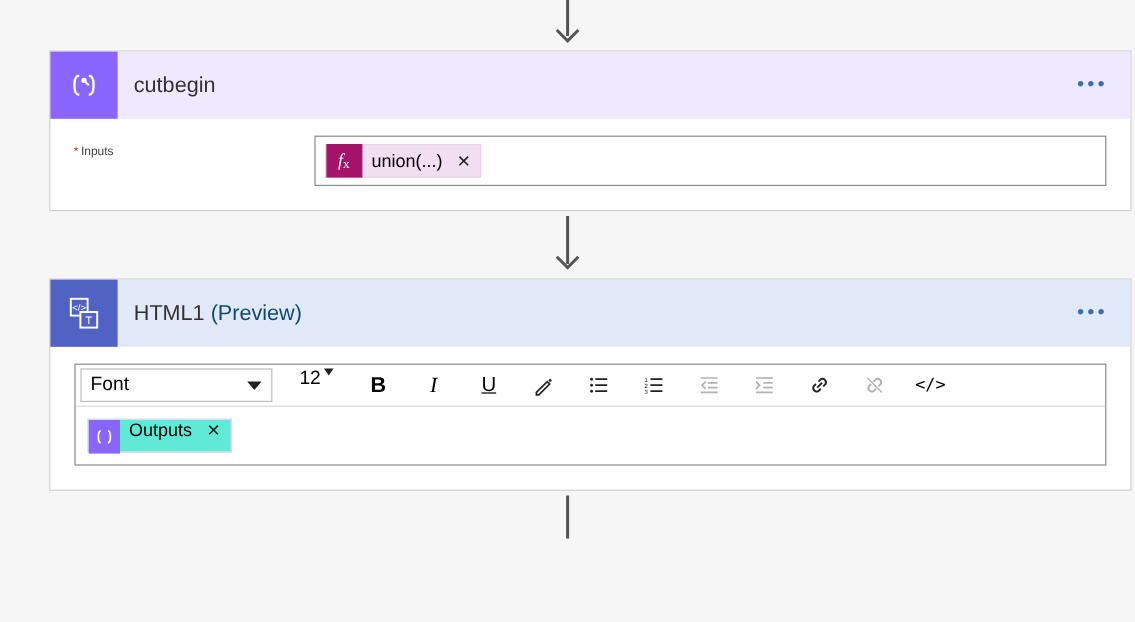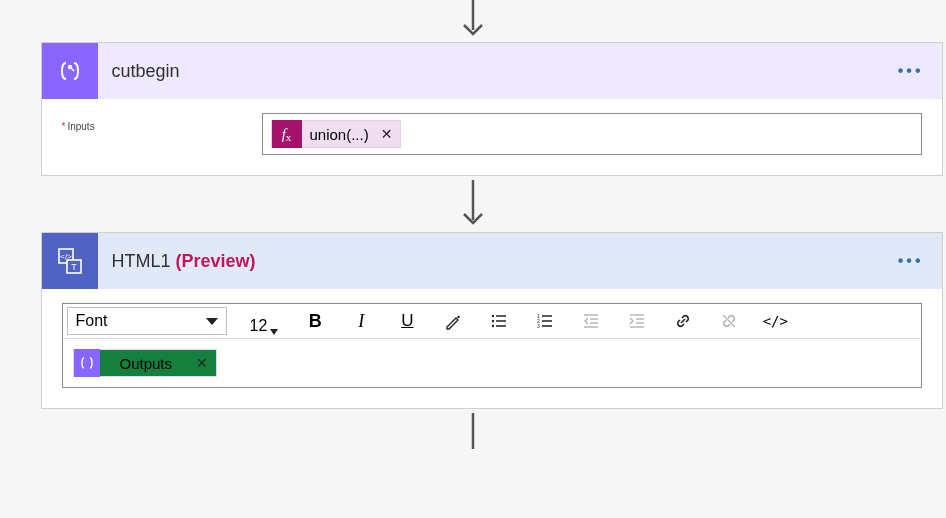--- a/index.html
+++ b/index.html
@@ -35,21 +35,21 @@
   .hdr-html { background: #e1e9f8; }
 
   .card-icon {
     width: 56px; height: 56px;
     display: flex; align-items: center; justify-content: center;
   }
   .card-icon.purple { background: #8966ff; }
   .card-icon.blue { background: #5062c2; }
 
   .card-title { flex: 1; font-size: 18px; color: #323130; }
-  .card-title .preview { color: #be185d; font-weight: 700; }
+  .card-title .preview { color: #0c4a6e; font-weight: 400; }
 
   .ellipsis {
     color: #3b6fa8; font-size: 16px; letter-spacing: 3px;
     padding: 0 6px; cursor: pointer; font-weight: bold;
   }
 
   .card-body {
     padding: 14px 20px 20px 20px;
     display: flex;
     align-items: flex-start;
@@ -103,40 +103,40 @@
     padding: 3px 4px;
     gap: 18px;
   }
   .tb-font {
     border: 1px solid #bdbdbd;
     width: 160px; height: 28px;
     display: flex; align-items: center; justify-content: space-between;
     padding: 0 8px; font-size: 16px;
   }
   .tb-size {
-    height: 28px; display: flex; align-items: flex-end; gap: 3px;
+    height: 28px; display: flex; align-items: flex-start; gap: 3px;
     padding: 0 5px; font-size: 16px;
   }
   .tb-btn {
     width: 28px; height: 28px;
     display: flex; align-items: center; justify-content: center;
     font-size: 17px; cursor: pointer;
     border: 1px solid transparent;
   }
   .tb-btn.bold { font-weight: 900; font-size: 18px; }
   .tb-btn.italic { font-style: italic; font-family: Georgia, serif; font-size: 18px; }
   .tb-btn.disabled { opacity: 0.35; }
 
   .editor-body {
     padding: 10px 10px;
     min-height: 48px;
   }
   .token {
-    display: inline-flex; align-items: center; gap: 20px;
-    background: #15803d;
+    display: inline-flex; align-items: flex-start; gap: 8px;
+    background: #5eead4;
     border: 1px solid #e1d4ff;
     height: 28px; padding-right: 8px;
     font-size: 15px;
   }
   .token-icon {
     width: 26px; height: 28px;
     background: #8966ff;
     display: flex; align-items: center; justify-content: center;
     color: #fff; font-size: 13px;
   }

